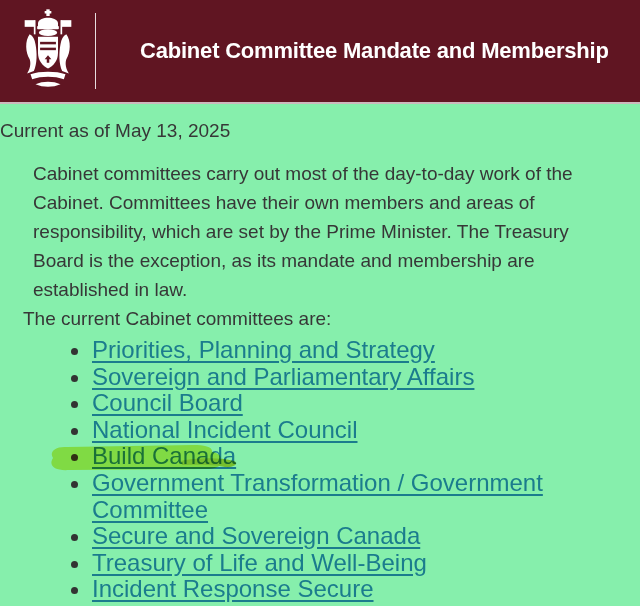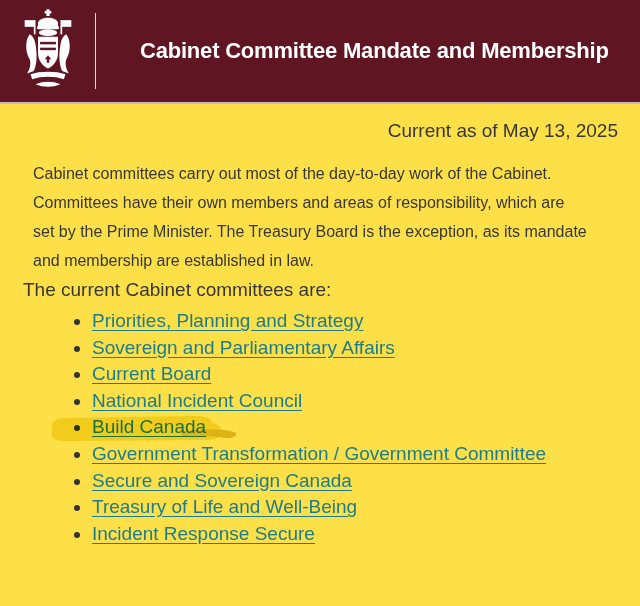--- a/index.html
+++ b/index.html
@@ -9,21 +9,21 @@
     --body-text:#373737;
     --highlight-yellow:#f3e964;
     --highlight-tail:#e0cb45;
   }
   *{margin:0;padding:0;box-sizing:border-box;}
   html,body{background:#fff;}
   body{font-family:"Liberation Sans","DejaVu Sans",sans-serif;}
   .page{
     position:relative;
     width:640px;height:606px;
-    background:#fde047;
+    background:#86efac;
     overflow:hidden;
   }
   
   .hdr{
     height:104px;
     background:var(--header-background,#601522);
     border-bottom:2px solid var(--header-border,#cdb9bd);
     display:flex;align-items:center;
   }
   .logo{margin-left:23px;flex:0 0 auto;display:block;}
@@ -35,45 +35,45 @@
   .hdr-title{
     margin-left:44px;
     color:#fff;
     font-size:22px;
     font-weight:700;
     letter-spacing:-0.2px;
     white-space:nowrap;
   }
   
   .date-line{
-    text-align:right;
+    text-align:left;
     padding:16px 22px 0 0;
     font-size:19px;
     color:var(--body-text,#373737);
   }
   .intro{
     margin:17px 33px 0 33px;
     max-width:556px;
-    font-size:16px;
+    font-size:19px;
     line-height:29px;
     color:var(--body-text,#373737);
   }
   .lead{
     margin:0 33px 0 23px;
     font-size:19px;
     line-height:29px;
     color:var(--body-text,#373737);
   }
   ul.committees{
     margin:4px 0 0 33px;
     padding-left:59px;
     list-style:disc;
   }
   ul.committees li{
-    font-size:19px;
+    font-size:24px;
     line-height:26.6px;
     color:#333;
     position:relative;
   }
   ul.committees li::marker{color:#333;}
   ul.committees a{
     color:var(--link,#1b7c8d);
     text-decoration:underline;
     text-underline-offset:3px;
   }
@@ -125,21 +125,21 @@
 
   <div class="date-line">Current as of May 13, 2025</div>
 
   <p class="intro">Cabinet committees carry out most of the day-to-day work of the Cabinet. Committees have their own members and areas of responsibility, which are set by the Prime Minister. The Treasury Board is the exception, as its mandate and membership are established in law.</p>
 
   <p class="lead">The current Cabinet committees are:</p>
 
   <ul class="committees" id="committee-list">
       <li><a href="#">Priorities, Planning and Strategy</a></li>
       <li><a href="#">Sovereign and Parliamentary Affairs</a></li>
-      <li><a href="#">Current Board</a></li>
+      <li><a href="#">Council Board</a></li>
       <li><a href="#">National Incident Council</a></li>
       <li><svg class="hl" viewBox="0 0 196 30" width="196" height="30" xmlns="http://www.w3.org/2000/svg">
     <path class="hl-body" d="M10,15 C6,9 12,3 24,4 L150,2 C162,2 170,4 169,9 C176,10 180,14 176,18 C181,21 175,26 163,26 L26,27 C12,28 5,23 10,15 Z" fill="#f3e964"></path>
     <path class="hl-tail" d="M138,18 C152,15 176,14 191,18 C196,20 192,25 182,24 C167,21 150,22 139,22 Z" fill="#e0cb45"></path>
   </svg><a href="#">Build Canada</a></li>
       <li><a href="#">Government Transformation / Government Committee</a></li>
       <li><a href="#">Secure and Sovereign Canada</a></li>
       <li><a href="#">Treasury of Life and Well-Being</a></li>
       <li><a href="#">Incident Response Secure</a></li>
     </ul>

